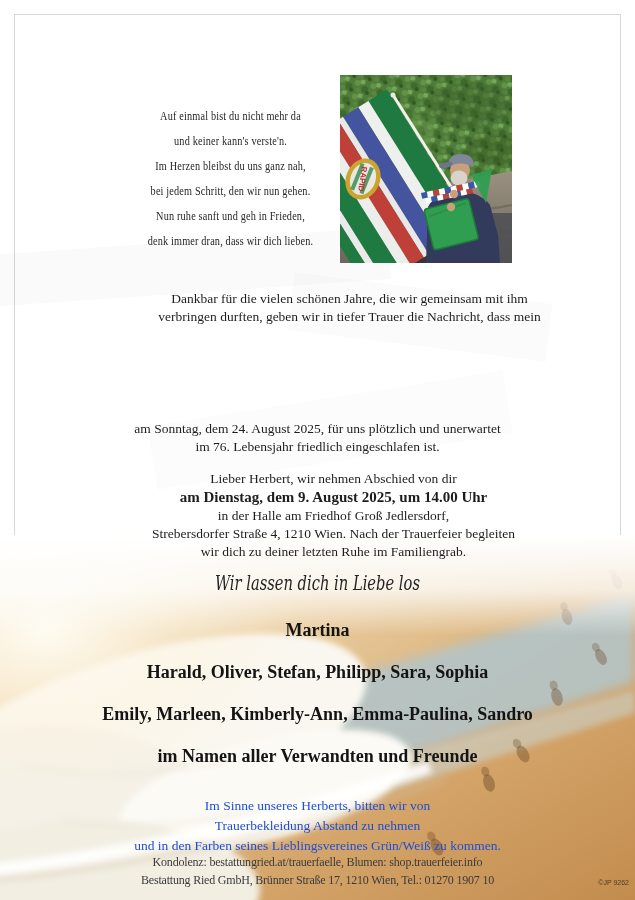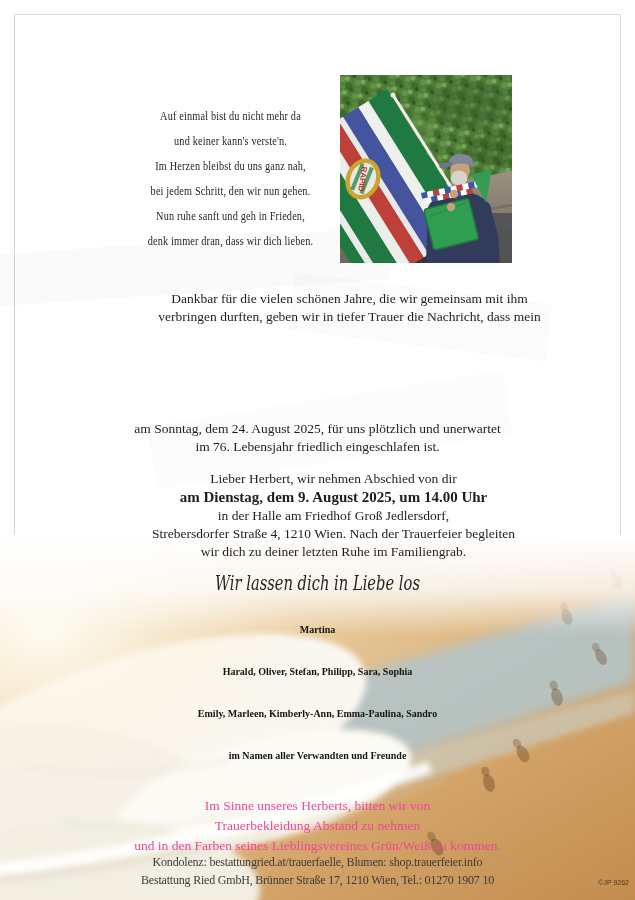--- a/index.html
+++ b/index.html
@@ -40,23 +40,23 @@
   }
   .death{top:420px;}
   .service{top:470px;margin-left:16px;}
   .service-date{font-size:15px;font-weight:bold;line-height:19px;}
   .farewell{top:571px;}
   .farewell-line{
     font-size:21px;display:inline-block;transform:scaleX(.7);
     transform-origin:50% 50%;color:#242424;
   }
   .mourners{top:621px;}
-  .mourner-line{font-size:10px;font-weight:bold;line-height:18px;margin-bottom:24px;color:#141414;}
+  .mourner-line{font-size:18px;font-weight:bold;line-height:18px;margin-bottom:24px;color:#141414;}
   .request{top:796px;}
-  .request-line{font-size:13.5px;line-height:20px;color:#ec4899;}
+  .request-line{font-size:13.5px;line-height:20px;color:#1d4ed8;}
   .footerlines{top:853px;}
   .footer-line{
     font-family:Liberation Serif, serif;font-size:12px;line-height:18px;
     color:#3b3b3b;letter-spacing:-.2px;
   }
   .copyright{
     position:absolute;right:6px;top:879px;z-index:4;
     font-family:"Liberation Sans",sans-serif;font-size:7px;color:#4c3c26;
   }
 </style>

